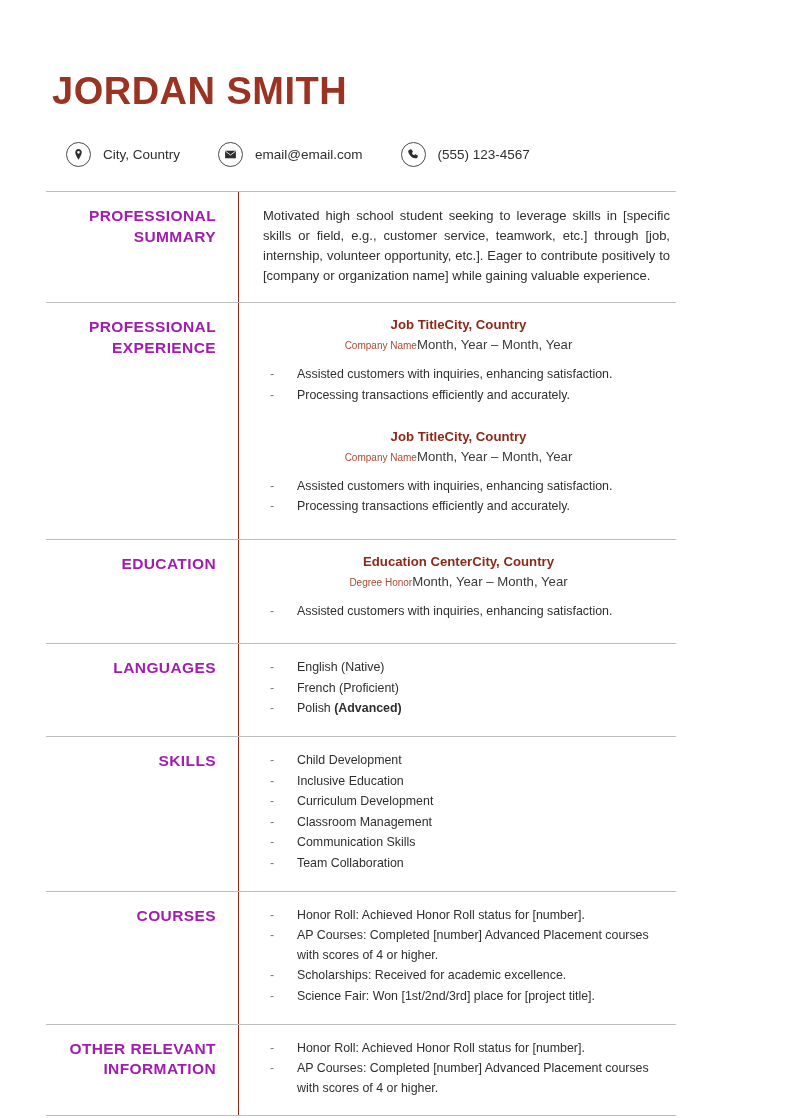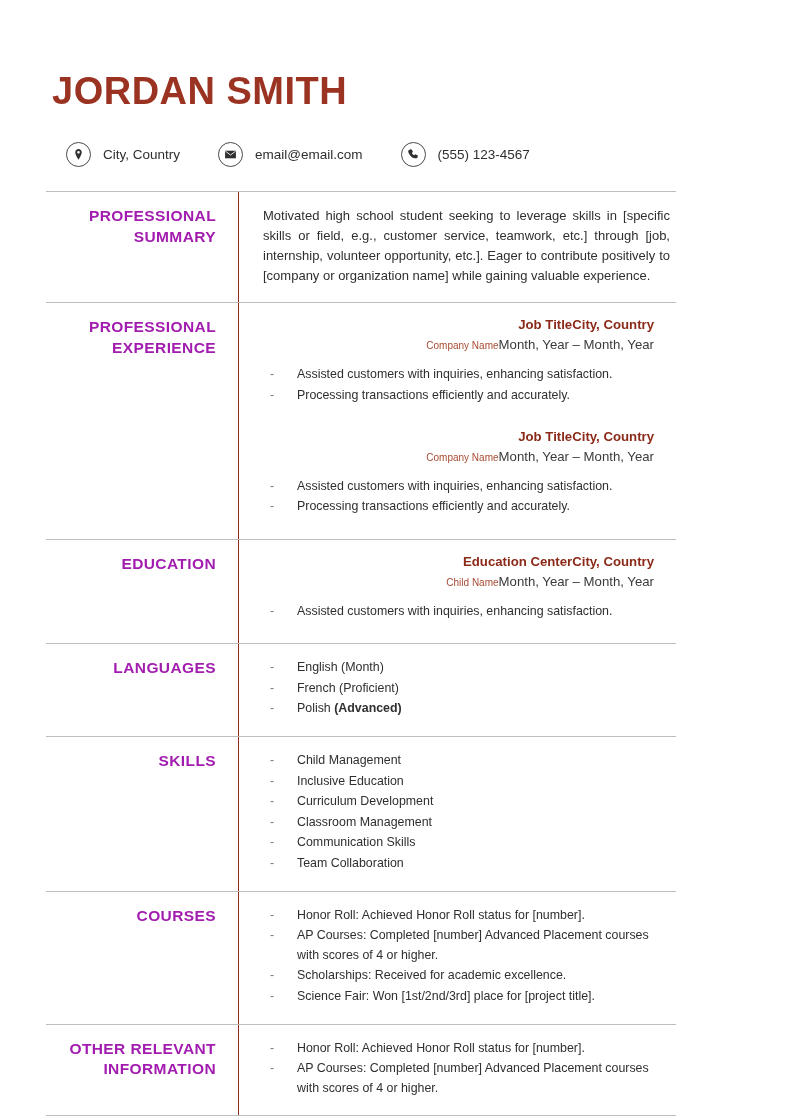--- a/index.html
+++ b/index.html
@@ -101,21 +101,21 @@
     color: #2f2f2f;
     text-align: justify;
     margin: 2px 0 0 0;
   }
 
   
   .entry { margin-bottom: 4px; }
   .entry + .entry { margin-top: 22px; }
   .entry-row {
     display: flex;
-    justify-content: flex-end;
+    justify-content: center;
     align-items: baseline;
     line-height: 1.5;
   }
   .entry-title {
     font-size: 13.2px;
     font-weight: bold;
     color: #8B2A18;
   }
   .entry-place {
     font-size: 13.2px;
@@ -251,46 +251,46 @@
 
     <div class="section">
       <div class="sec-label">EDUCATION</div>
       <div class="sec-body spacer-pad">
         <div class="entry">
           <div class="entry-row">
             <span class="entry-title">Education Center</span>
             <span class="entry-place">City, Country</span>
           </div>
           <div class="entry-row">
-            <span class="entry-org">Child Name</span>
+            <span class="entry-org">Degree Honor</span>
             <span class="entry-dates">Month, Year – Month, Year</span>
           </div>
           <ul class="bullets entry-bullets">
               <li>Assisted customers with inquiries, enhancing satisfaction.</li>
             </ul>
         </div>
       </div>
     </div>
 
     <div class="section">
       <div class="sec-label">LANGUAGES</div>
       <div class="sec-body">
         <ul class="bullets tight">
-            <li><span>English </span><span>(Month)</span></li>
+            <li><span>English </span><span>(Native)</span></li>
             <li><span>French </span><span>(Proficient)</span></li>
             <li><span>Polish </span><b>(Advanced)</b></li>
           </ul>
       </div>
     </div>
 
     <div class="section">
       <div class="sec-label">SKILLS</div>
       <div class="sec-body">
         <ul class="bullets tight">
-            <li>Child Management</li>
+            <li>Child Development</li>
             <li>Inclusive Education</li>
             <li>Curriculum Development</li>
             <li>Classroom Management</li>
             <li>Communication Skills</li>
             <li>Team Collaboration</li>
           </ul>
       </div>
     </div>
 
     <div class="section">

